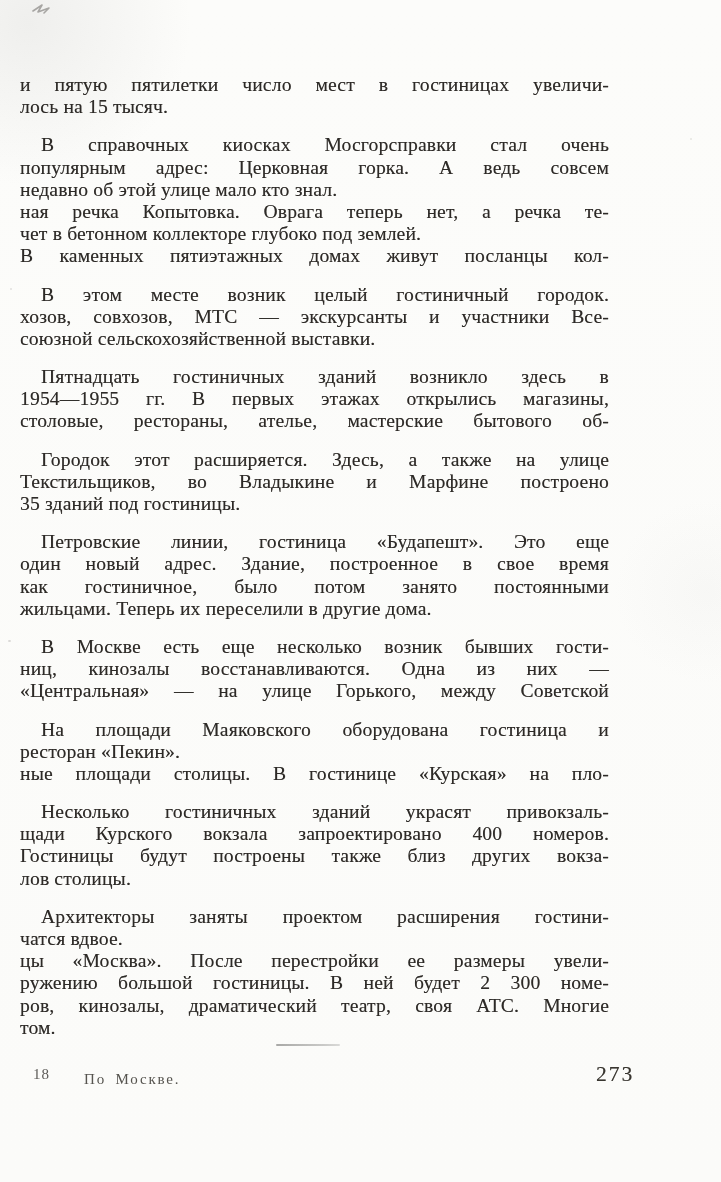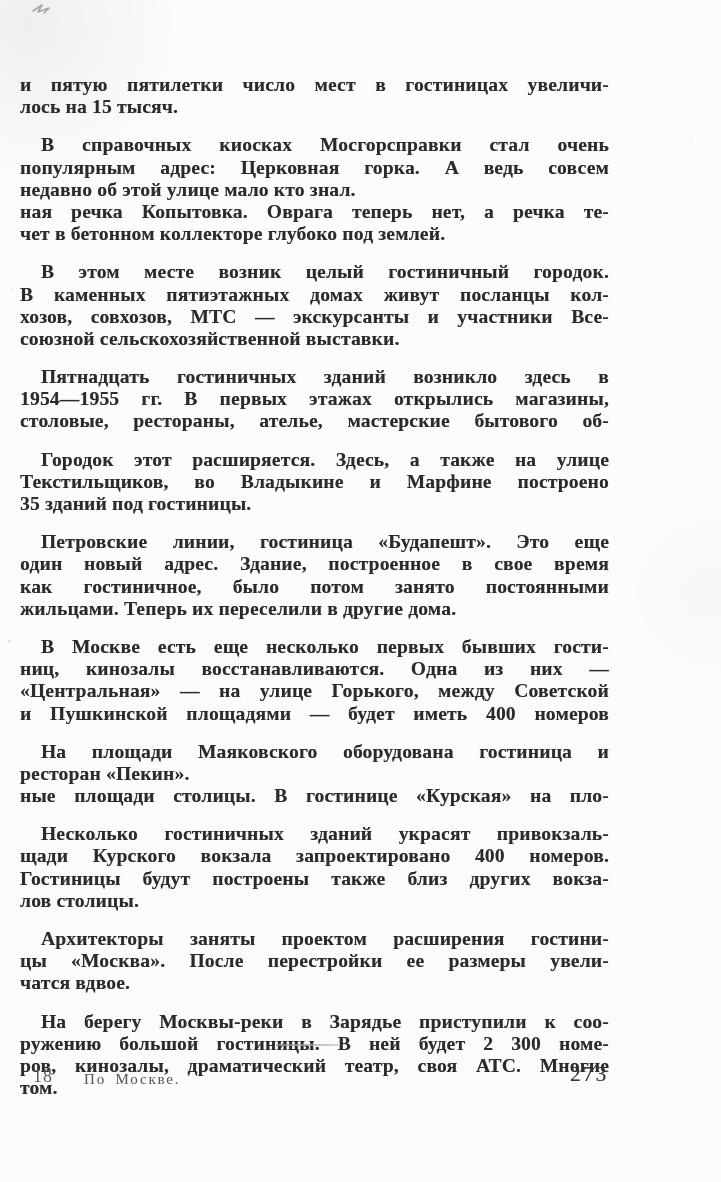--- a/index.html
+++ b/index.html
@@ -35,21 +35,20 @@
     font-size: 19.5px;
     letter-spacing: 0.2px;
     text-shadow: 0.25px 0.25px 0.35px rgba(40,35,30,0.45);
   }
   .paragraph { margin: 0; padding: 0; }
   .line {
     height: 22.2px;
     line-height: 22.2px;
     white-space: nowrap;
     text-align: left;
-    font-weight: bold;
   }
   .line.just {
     white-space: normal;
     text-align: justify;
     text-align-last: justify;
   }
   .line.ind { padding-left: 21px; }
   .line.just.ind { padding-left: 0; text-indent: 21px; margin-top: 16px; }
   .divider {
     position: absolute;
@@ -58,36 +57,36 @@
     width: 64px;
     height: 2px;
     background: linear-gradient(to right, #8d8d8b, #b9b9b7 75%, #cfcfcd);
     opacity: 0.75;
     border-radius: 1px;
   }
   .footer-num {
     position: absolute;
     left: 33px;
     top: 1066px;
-    font-size: 18px;
+    font-size: 15px;
     color: #5d5b58;
     letter-spacing: 1px;
   }
   .footer-title {
     position: absolute;
     left: 84px;
     top: 1071px;
     font-size: 15px;
     color: #56544f;
     letter-spacing: 1.8px;
     word-spacing: 4px;
   }
   .page-number {
     position: absolute;
-    left: 570px;
+    left: 596px;
     top: 1062px;
     font-size: 21.5px;
     color: #38352f;
     letter-spacing: 2px;
     text-shadow: 0.25px 0.25px 0.3px rgba(40,35,30,0.4);
   }
   .speck { position: absolute; background: #b9b7b3; border-radius: 50%; }
   .speck.s1 { left: 8px;  top: 640px; width: 3px; height: 2px; opacity: .5; }
   .speck.s2 { left: 10px; top: 288px; width: 2px; height: 2px; opacity: .4; }
   .speck.s3 { left: 690px; top: 138px; width: 2px; height: 2px; opacity: .35; }
@@ -109,65 +108,63 @@
       <div class="paragraph">
         <div class="line just ind">В справочных киосках Мосгорсправки стал очень</div>
         <div class="line just">популярным адрес: Церковная горка. А ведь совсем</div>
         <div class="line">недавно об этой улице мало кто знал.</div>
       </div>
       <div class="paragraph">
         <div class="line just">ная речка Копытовка. Оврага теперь нет, а речка те-</div>
         <div class="line">чет в бетонном коллекторе глубоко под землей.</div>
       </div>
       <div class="paragraph">
+        <div class="line just">В каменных пятиэтажных домах живут посланцы кол-</div>
         <div class="line just ind">В этом месте возник целый гостиничный городок.</div>
-        <div class="line just">В каменных пятиэтажных домах живут посланцы кол-</div>
         <div class="line just">хозов, совхозов, МТС — экскурсанты и участники Все-</div>
         <div class="line">союзной сельскохозяйственной выставки.</div>
       </div>
       <div class="paragraph">
         <div class="line just ind">Пятнадцать гостиничных зданий возникло здесь в</div>
         <div class="line just">1954—1955 гг. В первых этажах открылись магазины,</div>
         <div class="line just">столовые, рестораны, ателье, мастерские бытового об-</div>
       </div>
       <div class="paragraph">
         <div class="line just ind">Городок этот расширяется. Здесь, а также на улице</div>
         <div class="line just">Текстильщиков, во Владыкине и Марфине построено</div>
         <div class="line">35 зданий под гостиницы.</div>
       </div>
       <div class="paragraph">
         <div class="line just ind">Петровские линии, гостиница «Будапешт». Это еще</div>
         <div class="line just">один новый адрес. Здание, построенное в свое время</div>
         <div class="line just">как гостиничное, было потом занято постоянными</div>
         <div class="line">жильцами. Теперь их переселили в другие дома.</div>
       </div>
       <div class="paragraph">
-        <div class="line just ind">В Москве есть еще несколько первых бывших гости-</div>
+        <div class="line just ind">В Москве есть еще несколько возник бывших гости-</div>
         <div class="line just">ниц, кинозалы восстанавливаются. Одна из них —</div>
         <div class="line just">«Центральная» — на улице Горького, между Советской</div>
-        <div class="line just">и Пушкинской площадями — будет иметь 400 номеров</div>
       </div>
       <div class="paragraph">
         <div class="line just ind">На площади Маяковского оборудована гостиница и</div>
         <div class="line">ресторан «Пекин».</div>
       </div>
       <div class="paragraph">
         <div class="line just">ные площади столицы. В гостинице «Курская» на пло-</div>
         <div class="line just ind">Несколько гостиничных зданий украсят привокзаль-</div>
         <div class="line just">щади Курского вокзала запроектировано 400 номеров.</div>
         <div class="line just">Гостиницы будут построены также близ других вокза-</div>
         <div class="line">лов столицы.</div>
       </div>
       <div class="paragraph">
         <div class="line just ind">Архитекторы заняты проектом расширения гостини-</div>
+        <div class="line">чатся вдвое.</div>
         <div class="line just">цы «Москва». После перестройки ее размеры увели-</div>
-        <div class="line">чатся вдвое.</div>
       </div>
       <div class="paragraph">
-        <div class="line just ind">На берегу Москвы-реки в Зарядье приступили к соо-</div>
         <div class="line just">ружению большой гостиницы. В ней будет 2 300 номе-</div>
         <div class="line just">ров, кинозалы, драматический театр, своя АТС. Многие</div>
         <div class="line">том.</div>
       </div>
     </main>
 
   <div class="divider"></div>
 
   <span class="footer-num">18</span>
   <span class="footer-title">По Москве.</span>

